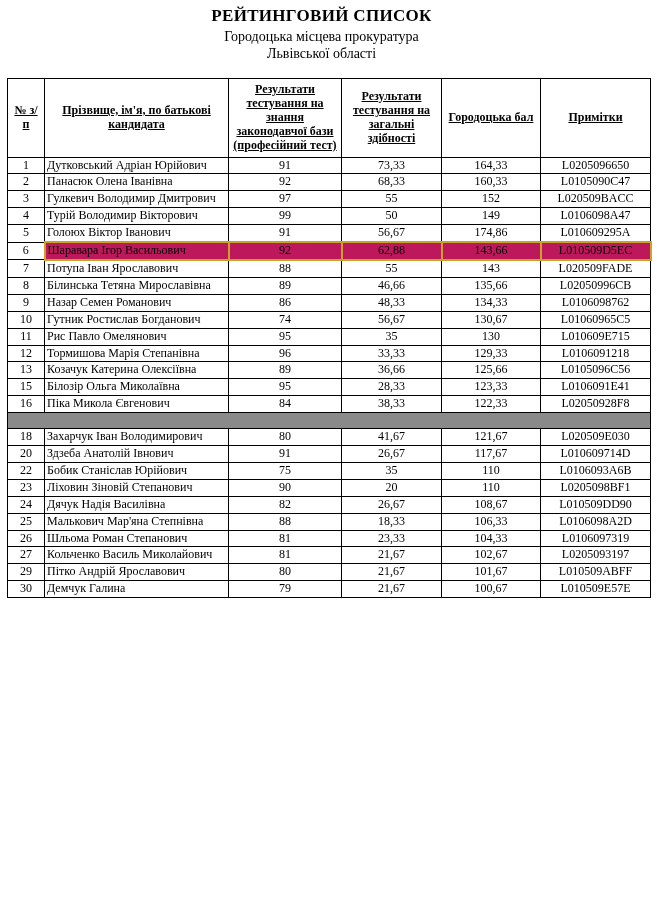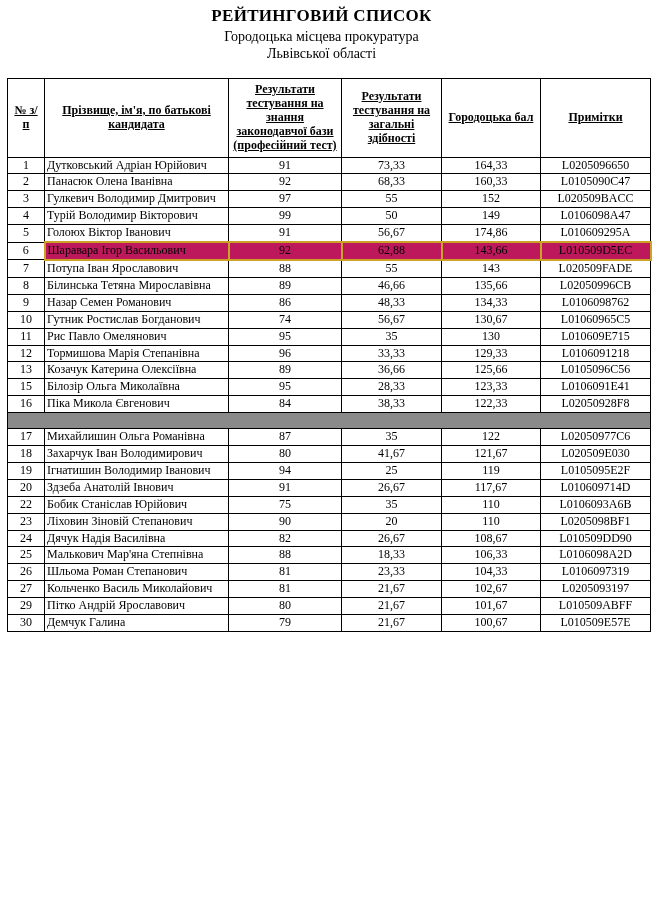--- a/index.html
+++ b/index.html
@@ -209,44 +209,28 @@
           <td class="name">Піка Микола Євгенович</td>
           <td class="score">84</td>
           <td class="score">38,33</td>
           <td class="score">122,33</td>
           <td class="note">L02050928F8</td>
         </tr>
         <tr>
           <td colspan="6" class="sep"></td>
         </tr>
         <tr>
-          <td class="num">17</td>
-          <td class="name">Михайлишин Ольга Романівна</td>
-          <td class="score">87</td>
-          <td class="score">35</td>
-          <td class="score">122</td>
-          <td class="note">L02050977C6</td>
-        </tr>
-        <tr>
           <td class="num">18</td>
           <td class="name">Захарчук Іван Володимирович</td>
           <td class="score">80</td>
           <td class="score">41,67</td>
           <td class="score">121,67</td>
           <td class="note">L020509E030</td>
         </tr>
         <tr>
-          <td class="num">19</td>
-          <td class="name">Ігнатишин Володимир Іванович</td>
-          <td class="score">94</td>
-          <td class="score">25</td>
-          <td class="score">119</td>
-          <td class="note">L0105095E2F</td>
-        </tr>
-        <tr>
           <td class="num">20</td>
           <td class="name">Здзеба Анатолій Івнович</td>
           <td class="score">91</td>
           <td class="score">26,67</td>
           <td class="score">117,67</td>
           <td class="note">L010609714D</td>
         </tr>
         <tr>
           <td class="num">22</td>
           <td class="name">Бобик Станіслав Юрійович</td>

